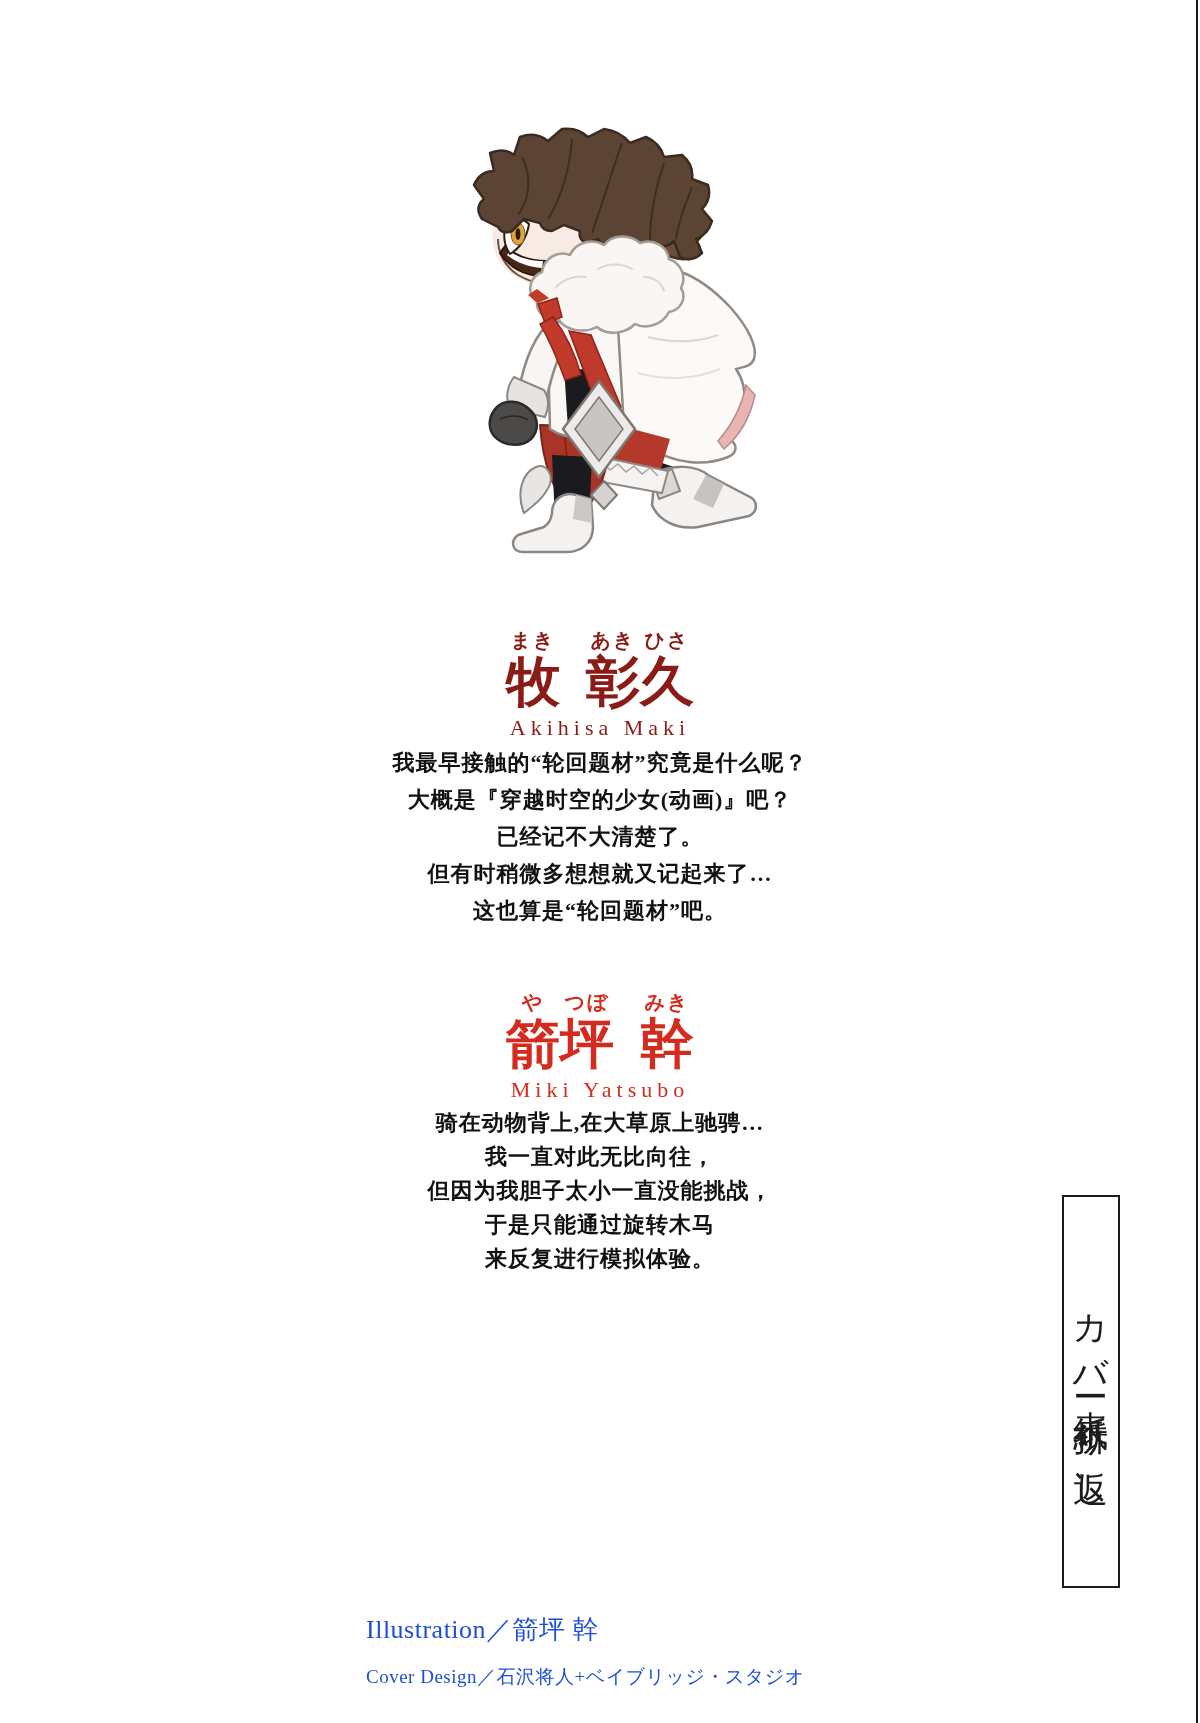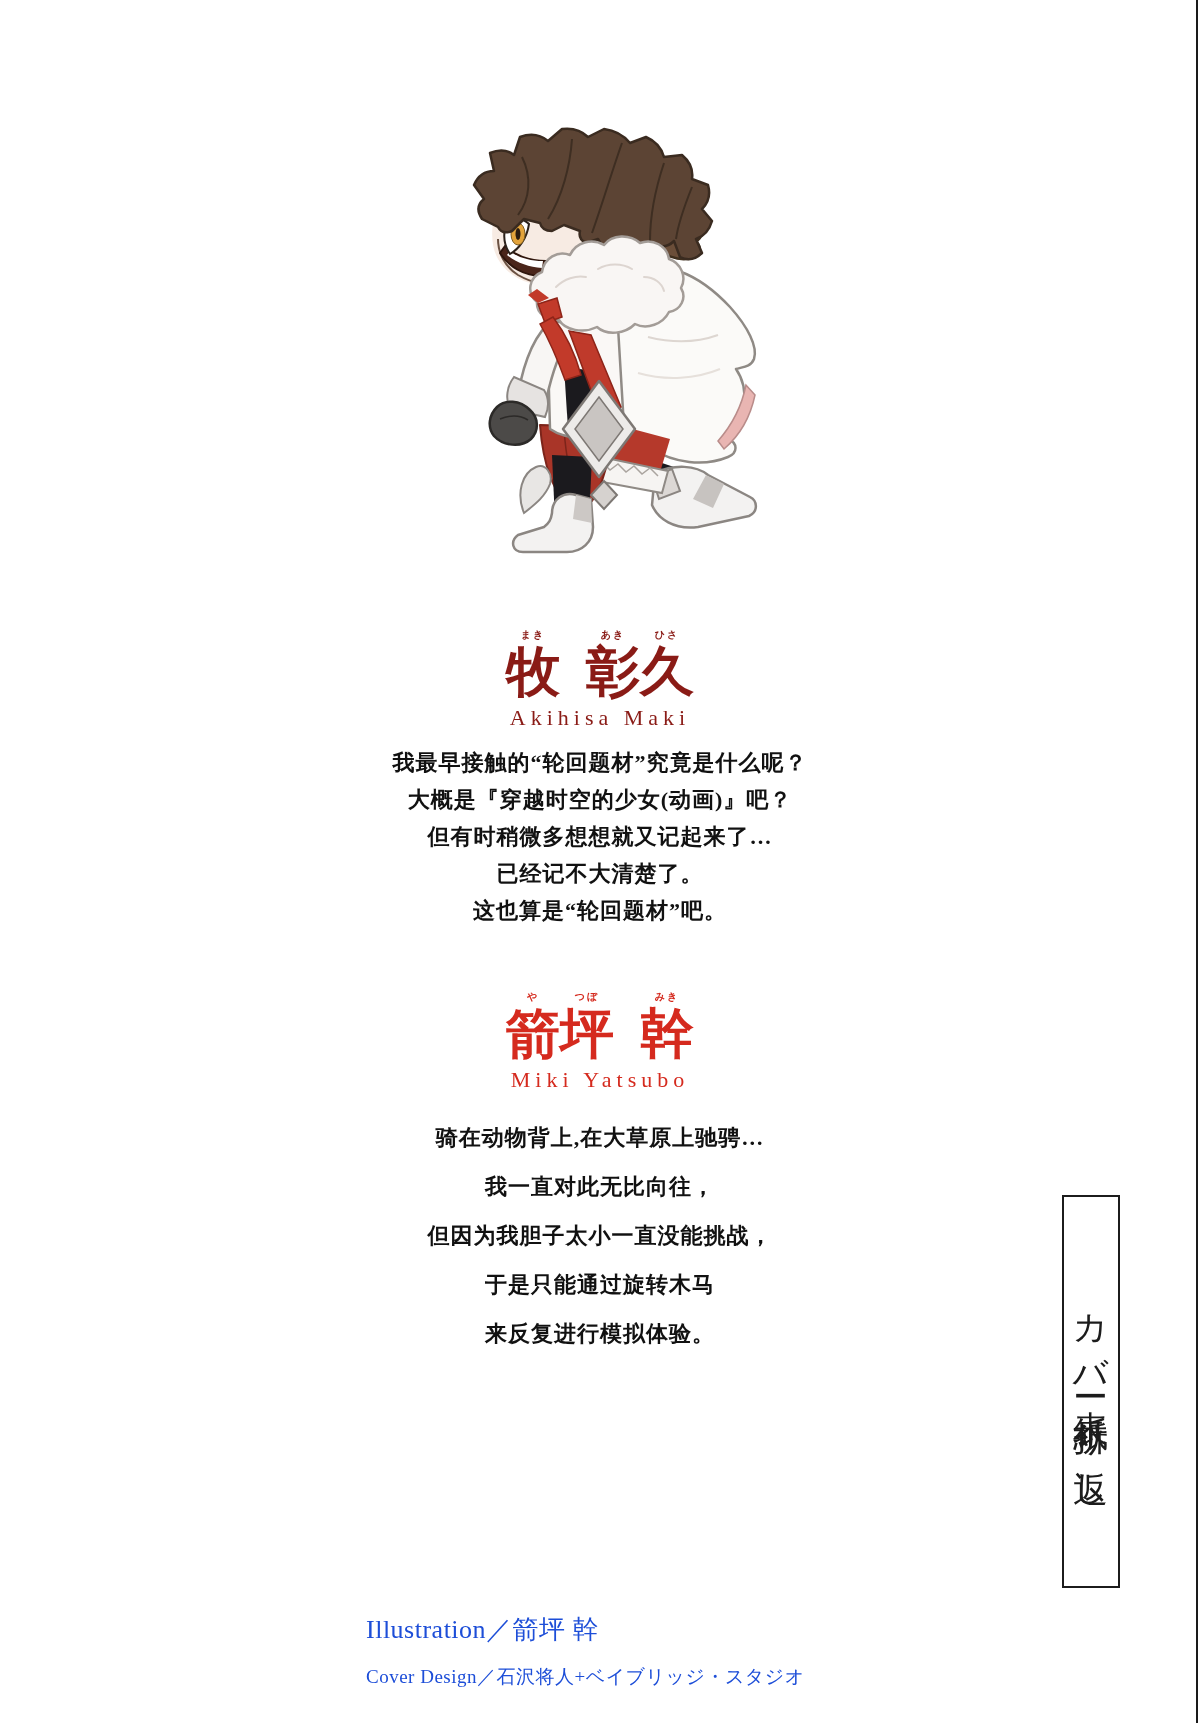--- a/index.html
+++ b/index.html
@@ -35,21 +35,21 @@
     justify-content: center;
     align-items: flex-end;
   }
   .name-unit {
     display: flex;
     flex-direction: column;
     align-items: center;
   }
   .name-unit.unit-gap { margin-right: 26px; }
   .furigana {
-    font-size: 10px;
+    font-size: 20px;
     font-weight: 700;
     letter-spacing: 2px;
     line-height: 1;
     margin-bottom: 4px;
     font-family: "Liberation Sans", sans-serif;
   }
   .kanji {
     font-size: 54px;
     font-weight: 900;
     line-height: 1;
@@ -71,21 +71,21 @@
     text-align: center;
     color: #111111;
     font-family: "Liberation Serif", serif;
     font-weight: 700;
   }
   .comment-block .comment-line {
     font-size: 22px;
     letter-spacing: 1px;
   }
   .comment-block.block-0 .comment-line { line-height: 37px; }
-  .comment-block.block-1 .comment-line { line-height: 34px; margin-top: 15px; }
+  .comment-block.block-1 .comment-line { line-height: 34px; }
   
   .side-tab {
     position: absolute;
     left: 1062px; top: 1195px;
     width: 58px; height: 393px;
     border: 2px solid #1c1c1c;
     background: #ffffff;
     display: flex;
     align-items: center;
     justify-content: center;
@@ -250,22 +250,22 @@
         <span class="furigana">ひさ</span>
         <span class="kanji">久</span>
       </div>
     </div>
     <div class="romaji">Akihisa Maki</div>
   </section>
 
   <section class="comment-block block-0" style="top:744px;">
     <div class="comment-line">我最早接触的“轮回题材”究竟是什么呢？</div>
     <div class="comment-line">大概是『穿越时空的少女(动画)』吧？</div>
+    <div class="comment-line">已经记不大清楚了。</div>
     <div class="comment-line">但有时稍微多想想就又记起来了…</div>
-    <div class="comment-line">已经记不大清楚了。</div>
     <div class="comment-line">这也算是“轮回题材”吧。</div>
   </section>
 
   <section class="author-name-block author-1-color" style="top:992px;">
     <div class="name-row">
       <div class="name-unit">
         <span class="furigana">や</span>
         <span class="kanji">箭</span>
       </div>
       <div class="name-unit unit-gap">

